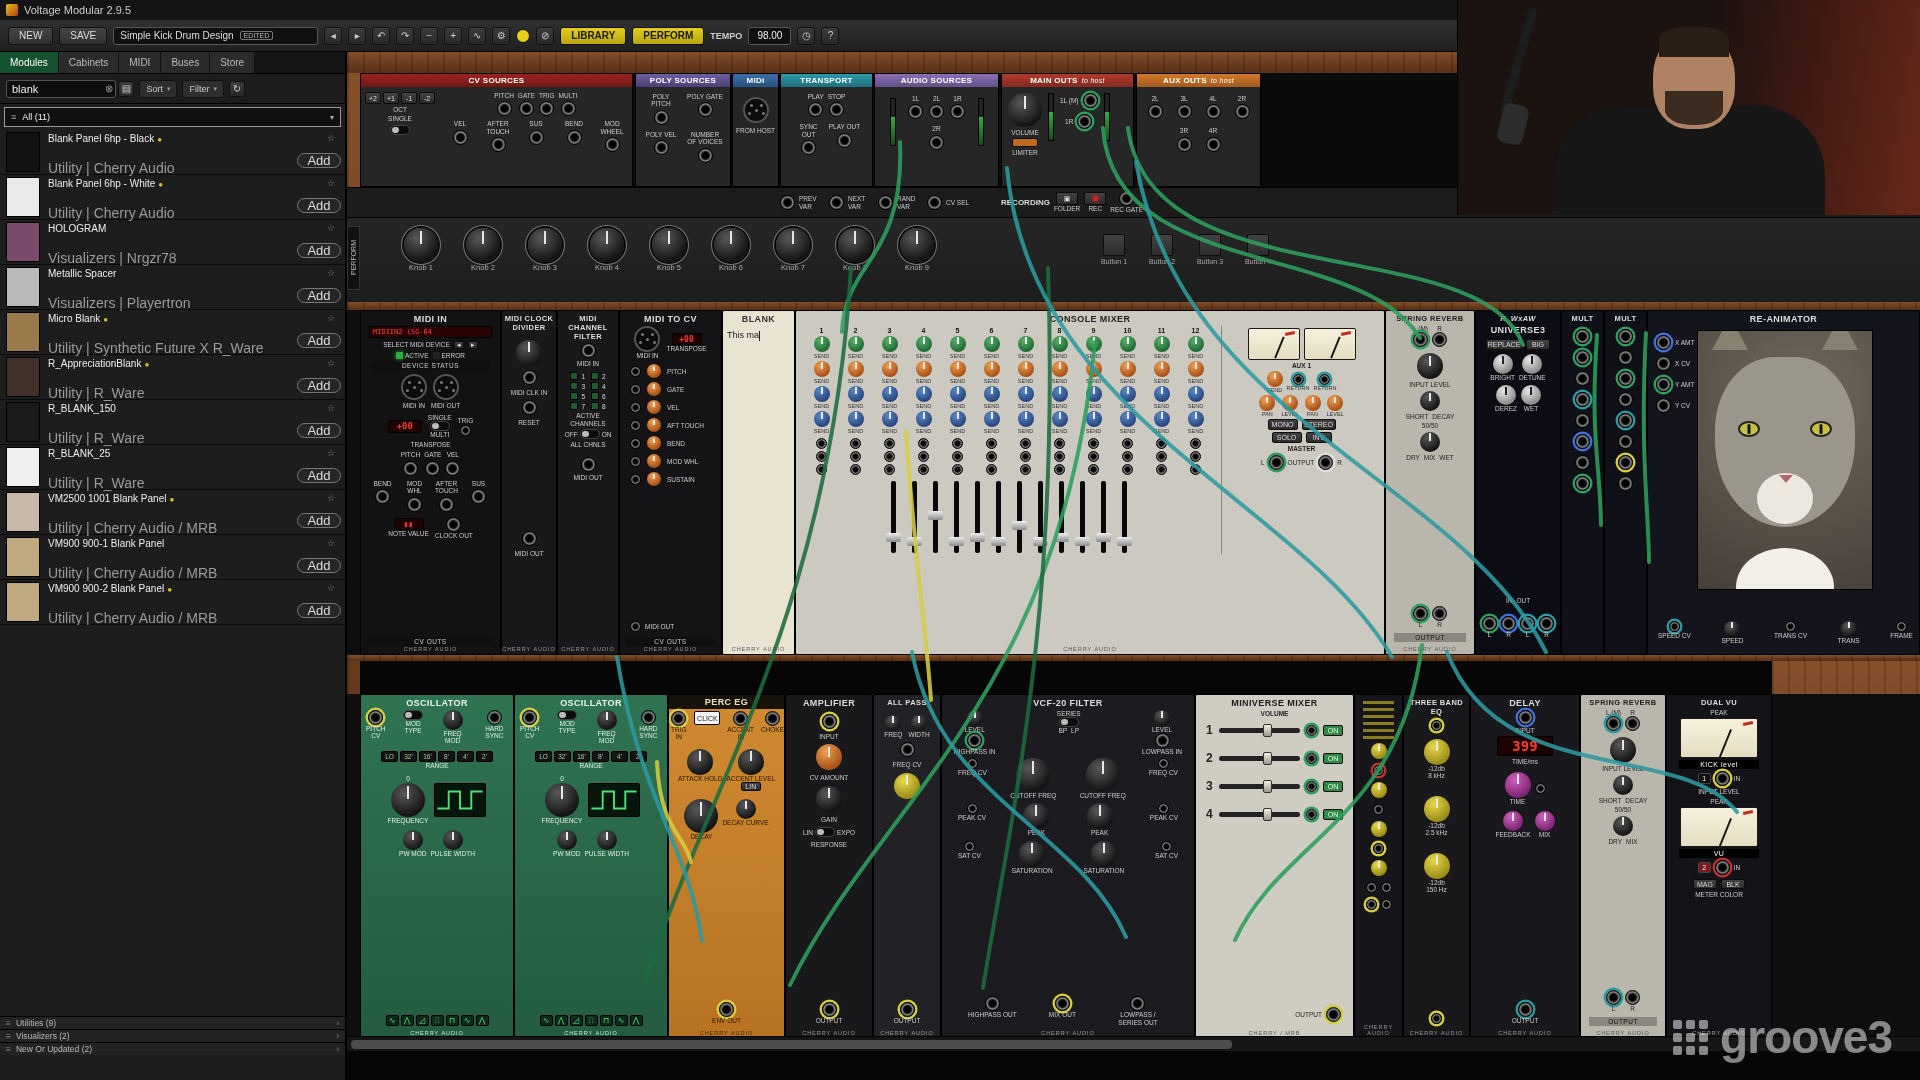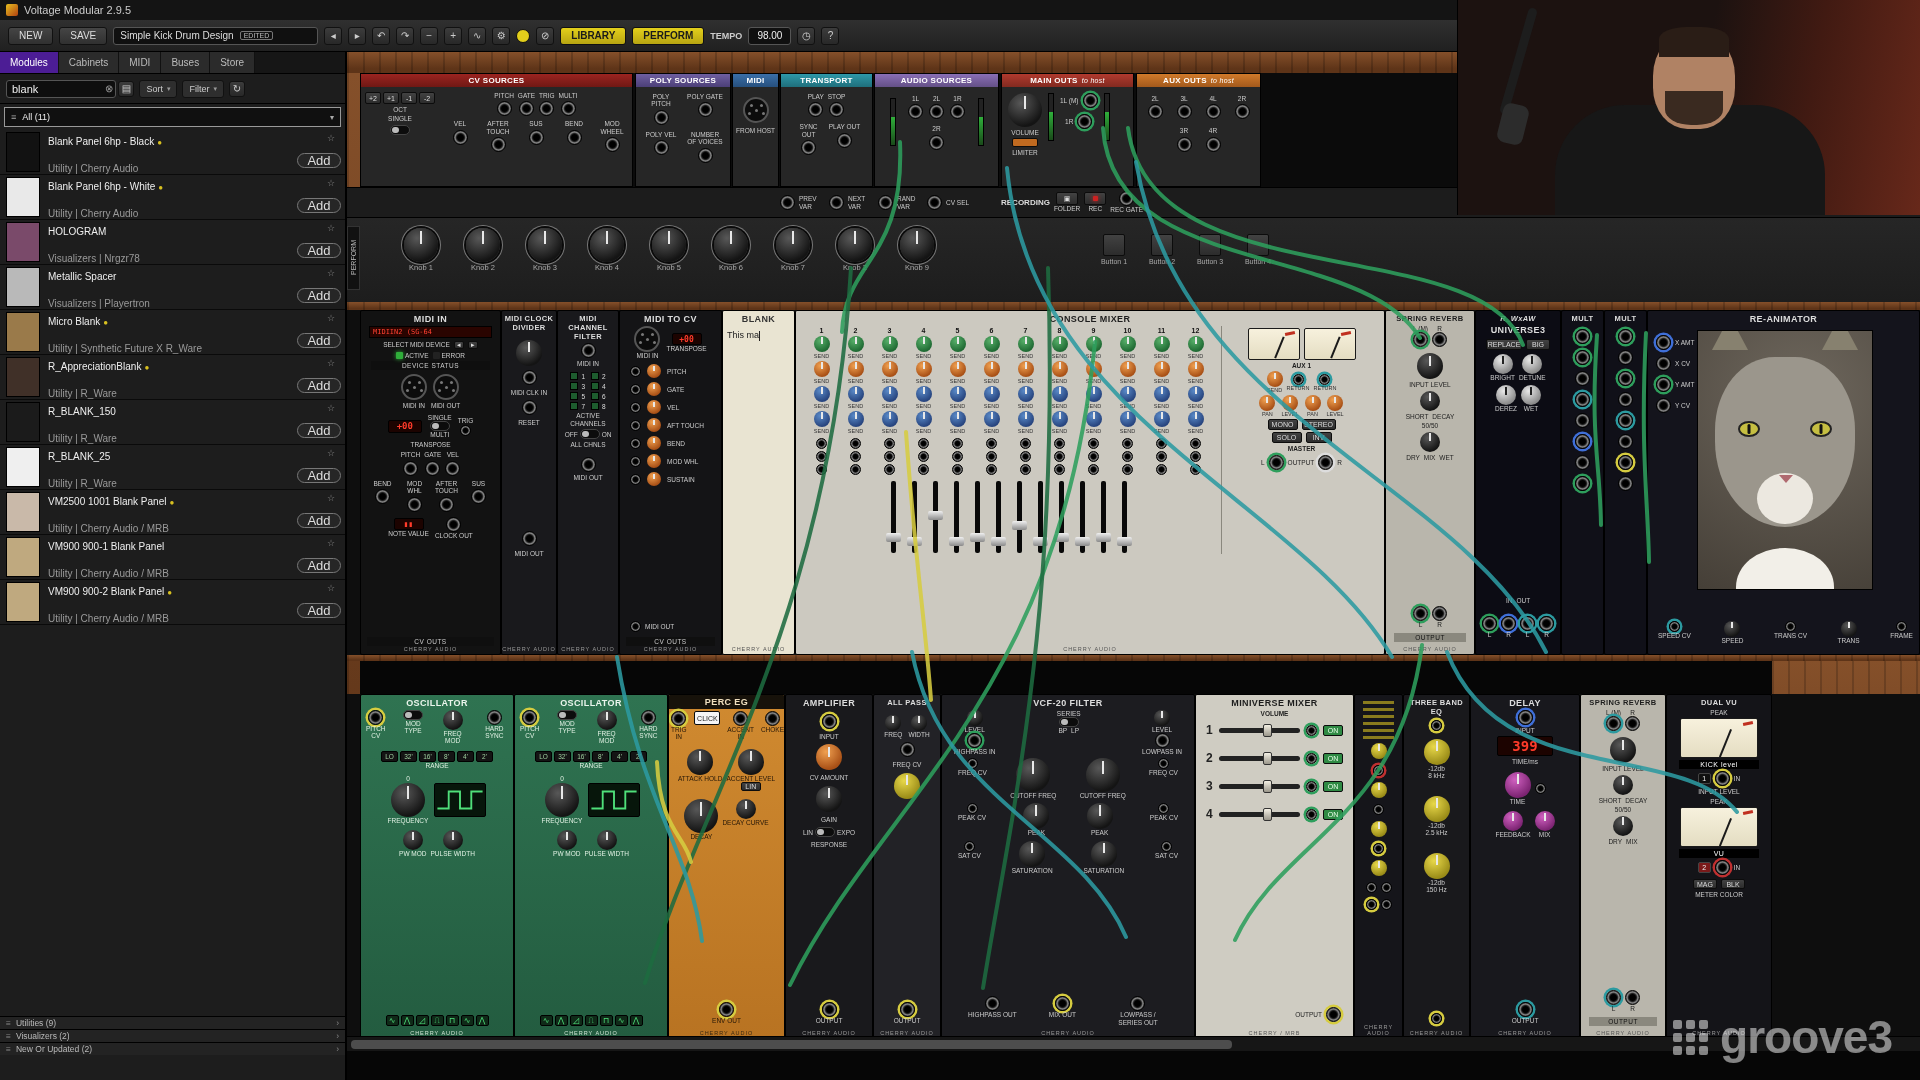--- a/index.html
+++ b/index.html
@@ -17,34 +17,34 @@
   .edited{font-size:7px;color:#bbb;border:1px solid #777;border-radius:2px;padding:0 3px}
   .ticon{width:18px;height:18px;background:linear-gradient(#3c3c3c,#282828);border:1px solid #111;border-radius:3px;color:#ccc;font-size:10px;display:flex;align-items:center;justify-content:center}
   .colordot{width:14px;height:14px;border-radius:50%;background:var(--accent,#e3cf1b);border:1px solid #111}
   .tempobox{height:18px;background:#101010;border:1px solid #555;border-radius:3px;padding:0 8px;font-size:10px;display:flex;align-items:center;color:#eee}
   .tlabel{font-size:9px;font-weight:bold;color:#ccc}
 
   
   .sidebar{position:absolute;left:0;top:52px;width:347px;height:1028px;background:#1d1d1d;border-right:2px solid #000;z-index:4}
   .stabs{display:flex;height:22px;background:#161616;border-bottom:1px solid #000}
   .stab{flex:0 0 auto;padding:0 10px;display:flex;align-items:center;font-size:10px;color:#bbb;background:#2b2b2b;border-right:1px solid #111}
-  .stab:first-child{background:#4c1d95;color:#fff}
+  .stab:first-child{background:#14532d;color:#fff}
   .searchrow{display:flex;align-items:center;gap:5px;height:30px;padding:0 6px;border-bottom:1px solid #000}
   .searchinput{width:110px;height:18px;background:#0e0e0e;border:1px solid #555;border-radius:3px;color:#eee;font-size:11px;padding:0 14px 0 5px;font-family:"Liberation Sans",sans-serif}
   .clearx{margin-left:-16px;color:#999;font-size:10px}
   .ddl{height:18px;background:#2e2e2e;border:1px solid #111;border-radius:3px;font-size:9px;color:#ccc;display:flex;align-items:center;gap:4px;padding:0 6px}
   .ddl::after{content:"▾";font-size:7px;color:#999}
   .ghead{height:20px;margin:3px 4px;border:1px solid #999;background:#101010;display:flex;align-items:center;gap:6px;padding:0 6px;font-size:9px;color:#eee}
   .ghead::before{content:"≡";color:#aaa}
   .ghead::after{content:"▾";margin-left:auto;color:#aaa;font-size:8px}
   .modlist{overflow:hidden}
   .modrow{height:45px;border-bottom:1px solid #0a0a0a;display:flex;align-items:center;gap:8px;padding:2px 6px;position:relative}
   .thumb{width:34px;height:40px;border:1px solid #000;background:#333;flex:0 0 auto}
   .mname{font-size:10px;font-weight:normal;color:#eee;white-space:nowrap}
-  .mmeta{font-size:10px;color:#999;margin-top:14px}
+  .mmeta{font-size:14px;color:#999;margin-top:14px}
   .mdot{color:#d8c020;font-size:8px;margin-left:3px}
   .addbtn{position:absolute;right:4px;bottom:6px;width:44px;height:15px;border:1px solid #777;border-radius:8px;background:#262626;color:#ddd;font-size:13px;display:flex;align-items:center;justify-content:center}
   .fav{position:absolute;right:10px;top:3px;color:#888;font-size:9px}
   .fav::before{content:"☆"}
   .sfoot{position:absolute;left:0;top:964px;width:100%}
   .sfrow{height:13px;background:#232323;border-top:1px solid #000;display:flex;align-items:center;gap:5px;padding:0 6px;font-size:8.5px;color:#bbb}
   .sfrow::before{content:"≡";color:#888}
   .sfrow::after{content:"›";margin-left:auto;color:#888}
 
   

